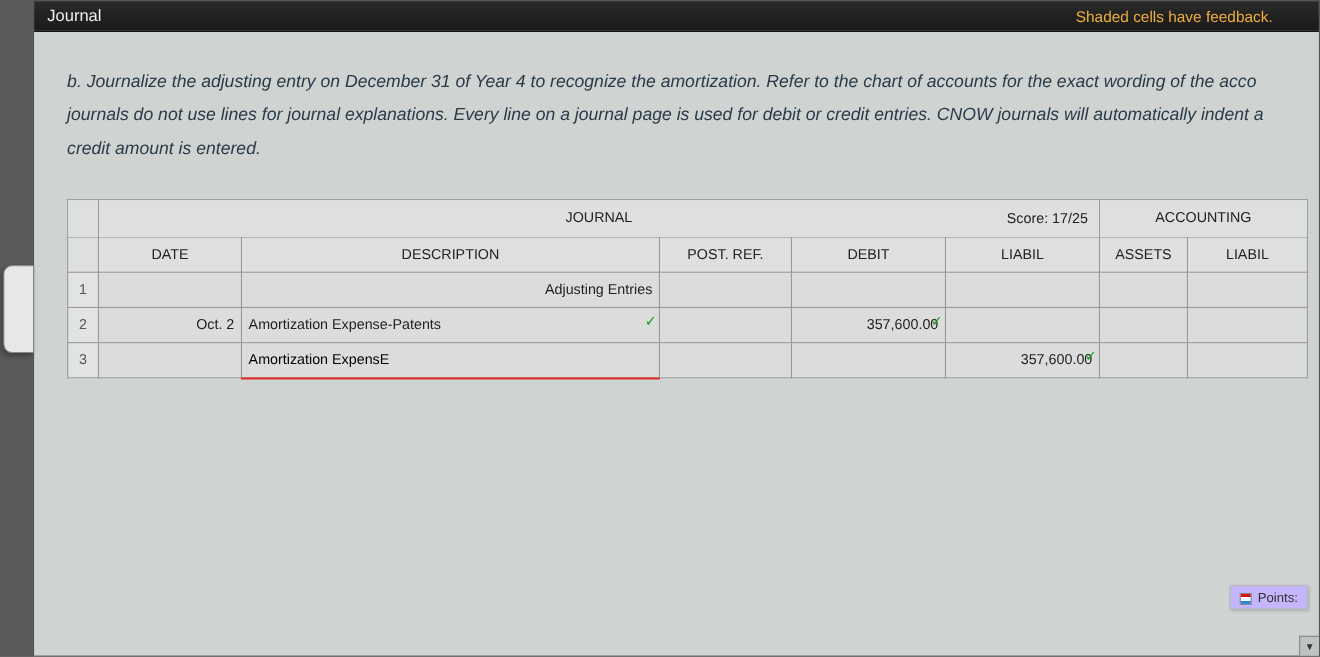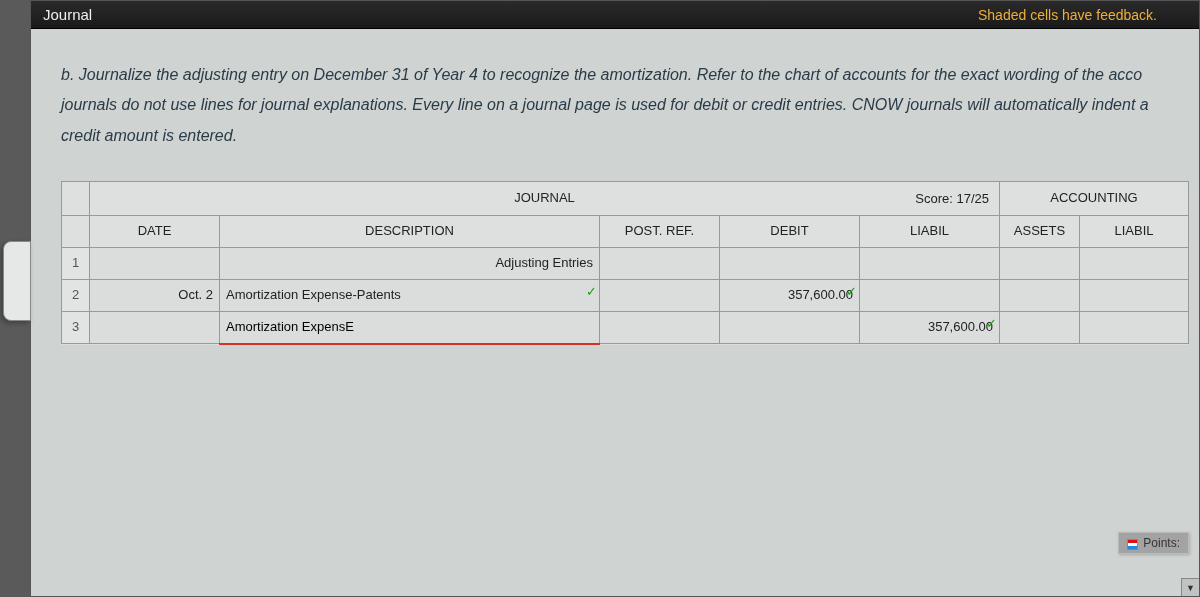--- a/index.html
+++ b/index.html
@@ -107,21 +107,21 @@
   }
   .wrong {
     border-bottom: 2px solid #d93025 !important;
     color: #000000;
     margin-top: 32px;
   }
   .points-badge {
     position: absolute;
     right: 10px;
     bottom: 42px;
-    background: #a3a3a3;
+    background: #c4b5fd;
     border: 1px solid #bbb;
     font-size: 12px;
     padding: 3px 8px;
     color: #333;
     display: flex;
     align-items: flex-end;
     gap: 5px;
     box-shadow: 1px 1px 3px rgba(0,0,0,0.2);
   }
   .flag-icon {

